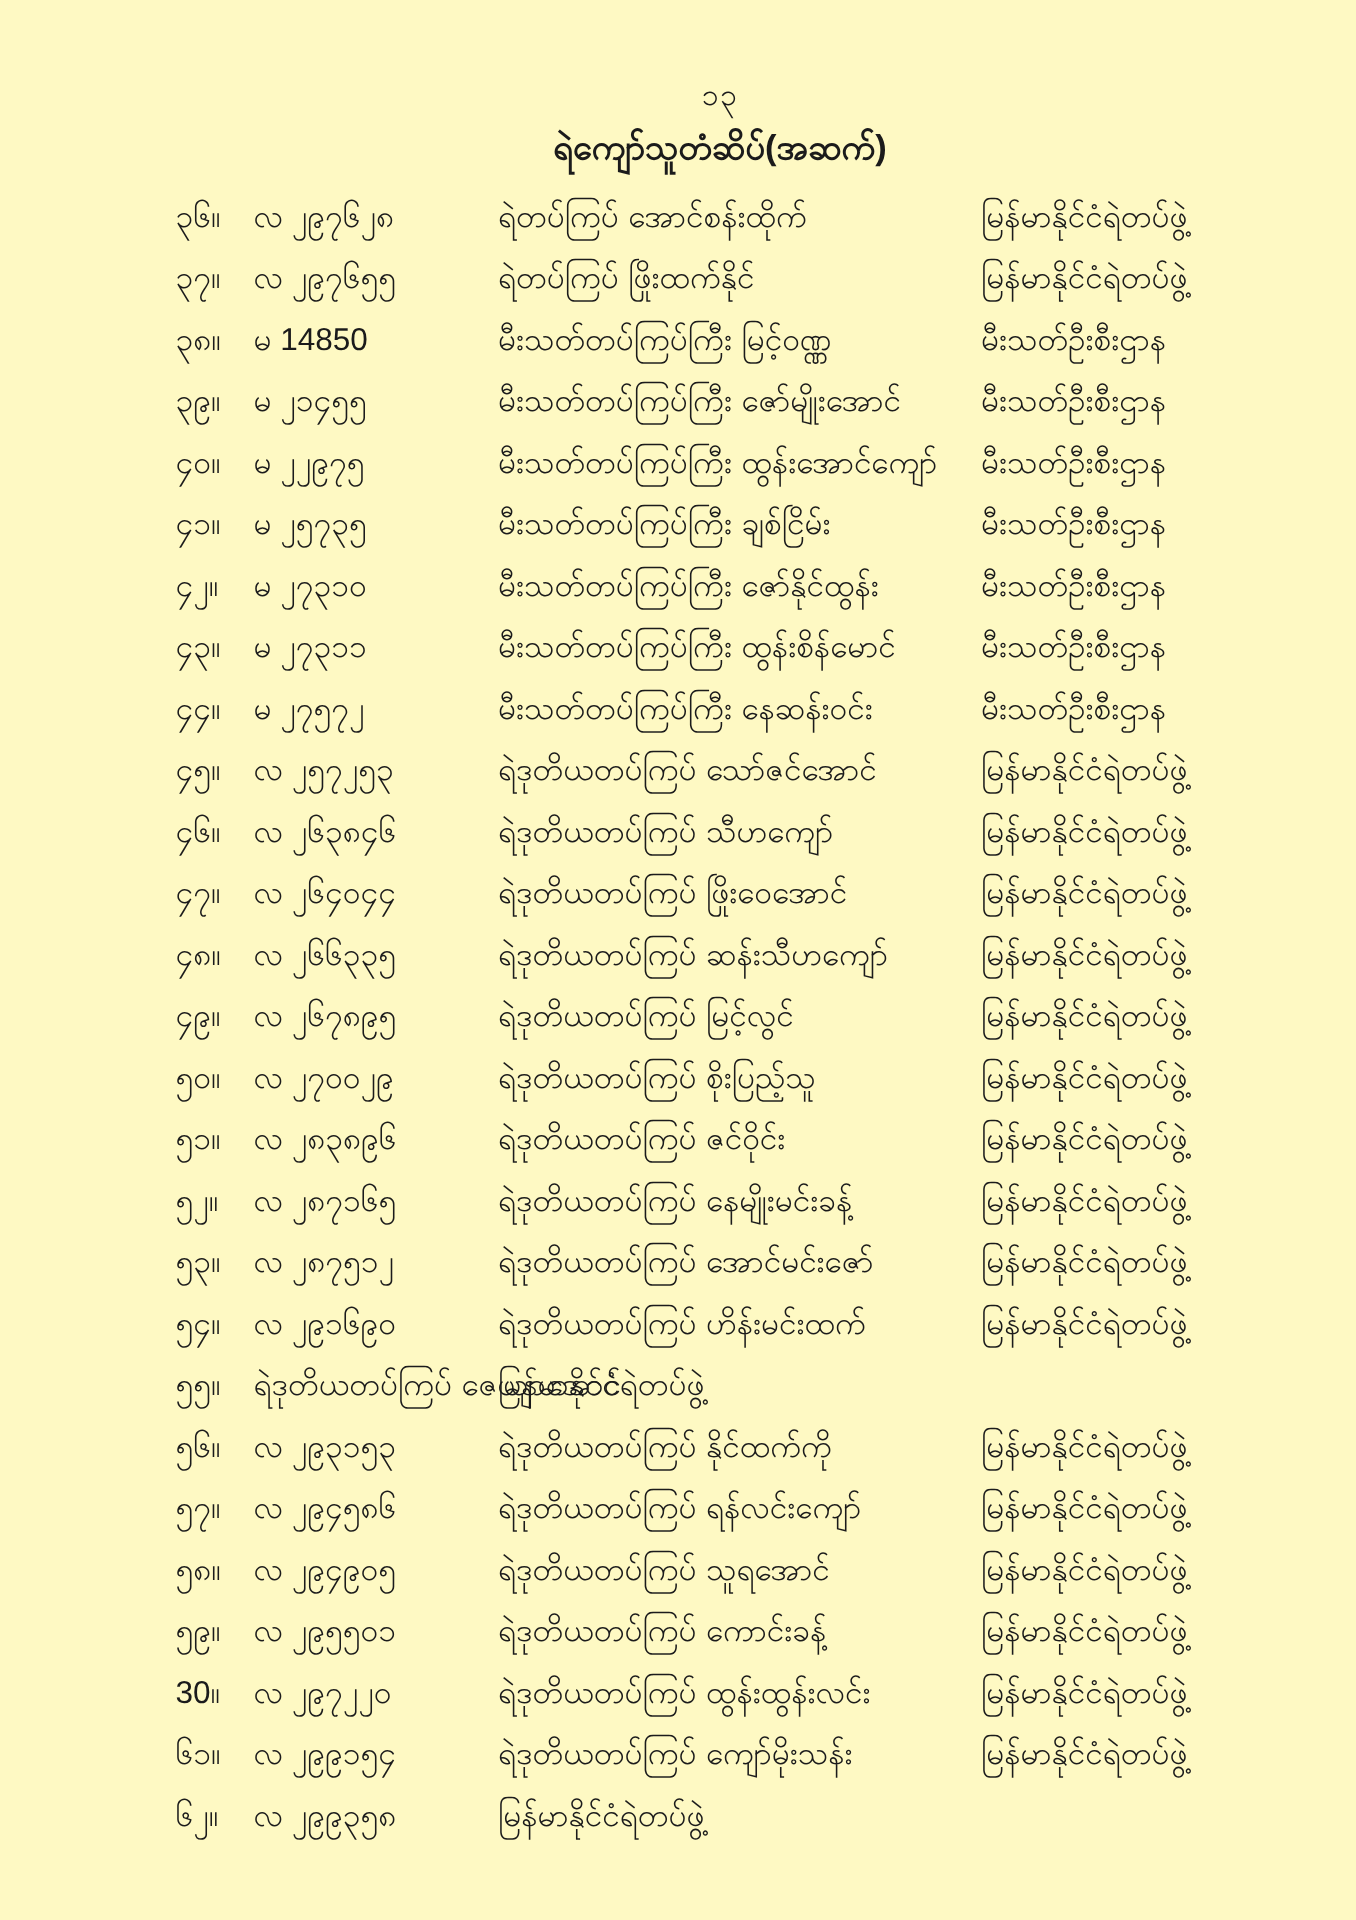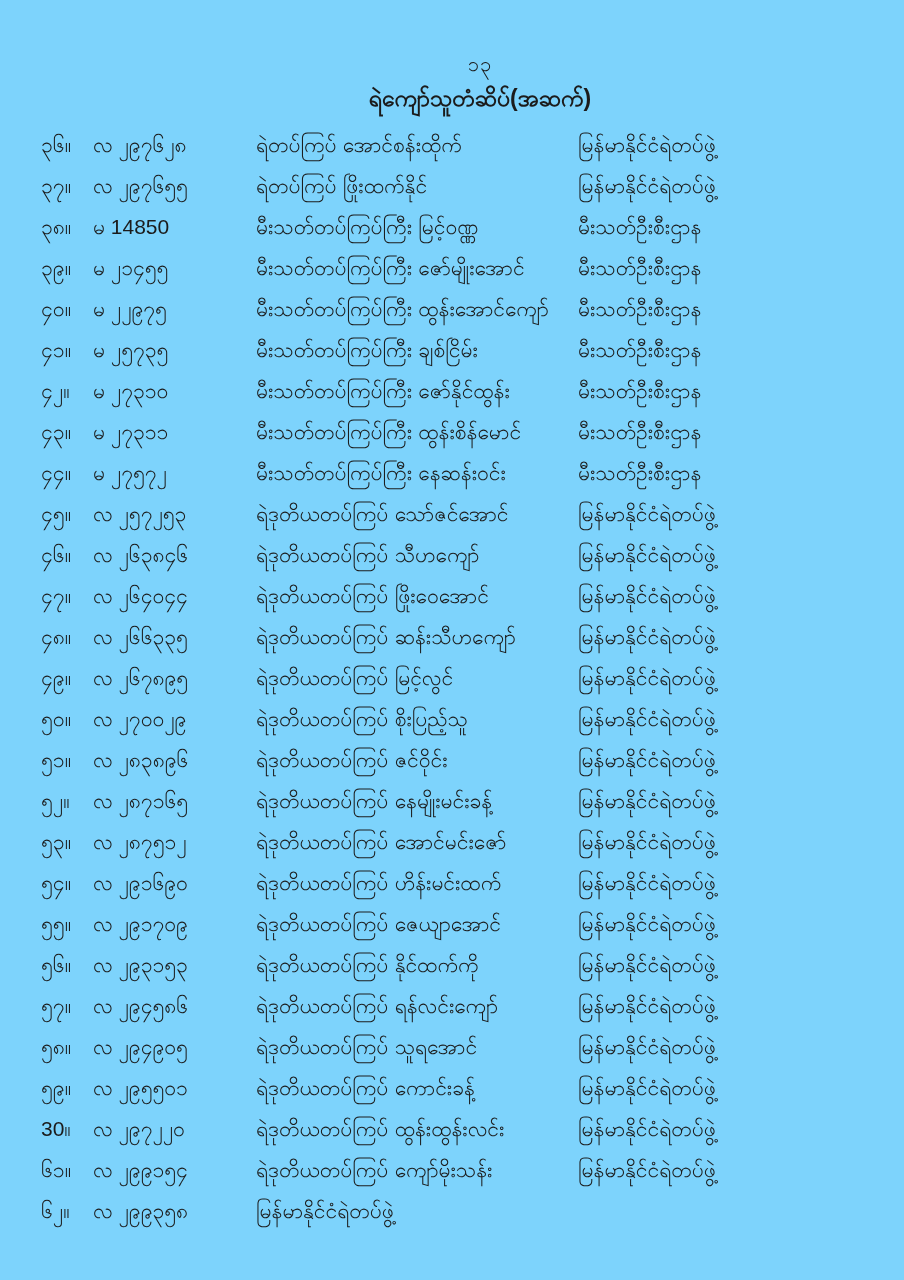--- a/index.html
+++ b/index.html
@@ -11,21 +11,21 @@
     width: 904px;
     height: 1280px;
     position: relative;
     overflow: hidden;
     font-family: "Liberation Sans", "DejaVu Sans", sans-serif;
     color: #1b1b1b;
   }
   .page {
     position: absolute;
     inset: 0;
-    background: #7dd3fc;
+    background: #fef9c3;
   }
   .header {
     position: absolute;
     top: 50px;
     left: 56px;
     right: 0;
     text-align: center;
   }
   .page-num {
     font-size: 20px;
@@ -45,21 +45,21 @@
     left: 0;
     right: 0;
   }
   .row {
     height: 41px;
     line-height: 41px;
     font-size: 21px;
     white-space: nowrap;
     display: grid;
     grid-template-columns: 52px 163px 322px auto;
-    padding-left: 41px;
+    padding-left: 117px;
   }
   .cell {
     overflow: visible;
   }
   .rank {
     margin-right: 0.3em;
   }
 </style>
 </head>
 <body>
@@ -179,21 +179,20 @@
         <span class="cell">မြန်မာနိုင်ငံရဲတပ်ဖွဲ့</span>
       </div>
       <div class="row">
         <span class="cell">၅၄။</span>
         <span class="cell">လ ၂၉၁၆၉၀</span>
         <span class="cell"><span class="cell rank">ရဲဒုတိယတပ်ကြပ်</span><span class="cell">ဟိန်းမင်းထက်</span></span>
         <span class="cell">မြန်မာနိုင်ငံရဲတပ်ဖွဲ့</span>
       </div>
       <div class="row">
         <span class="cell">၅၅။</span>
-        <span class="cell">လ ၂၉၁၇၀၉</span>
         <span class="cell"><span class="cell rank">ရဲဒုတိယတပ်ကြပ်</span><span class="cell">ဇေယျာအောင်</span></span>
         <span class="cell">မြန်မာနိုင်ငံရဲတပ်ဖွဲ့</span>
       </div>
       <div class="row">
         <span class="cell">၅၆။</span>
         <span class="cell">လ ၂၉၃၁၅၃</span>
         <span class="cell"><span class="cell rank">ရဲဒုတိယတပ်ကြပ်</span><span class="cell">နိုင်ထက်ကို</span></span>
         <span class="cell">မြန်မာနိုင်ငံရဲတပ်ဖွဲ့</span>
       </div>
       <div class="row">

